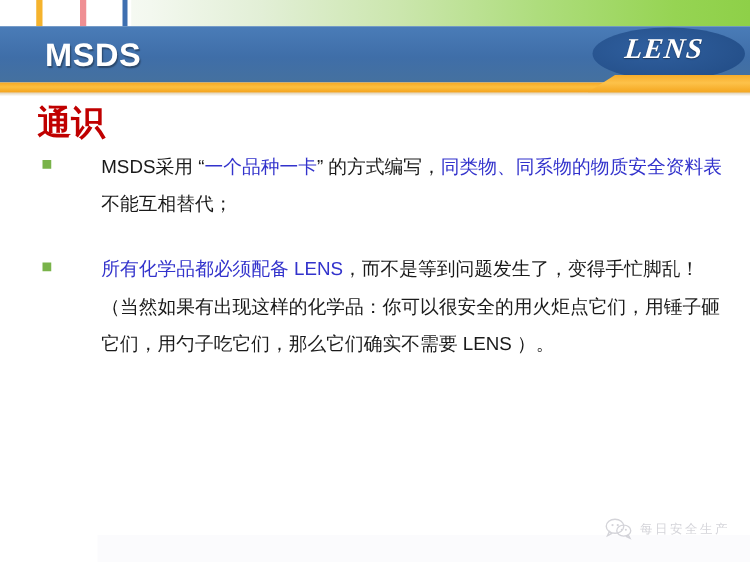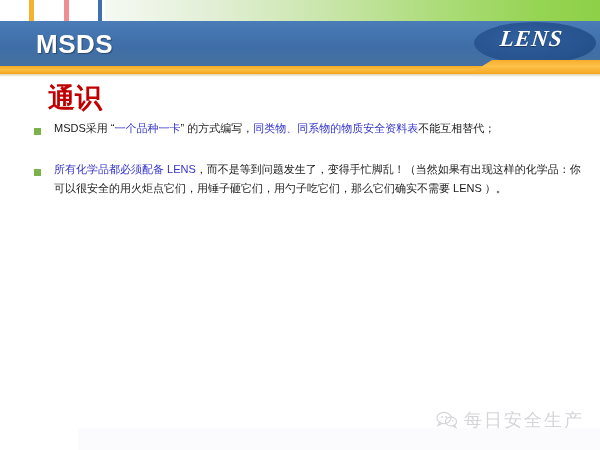--- a/index.html
+++ b/index.html
@@ -132,21 +132,20 @@
   }
   .section-heading {
     position: absolute;
     left: 30px;
     top: 4px;
     font-size: 27px;
     font-weight: bold;
     color: #c00000;
     line-height: 34px;
     white-space: nowrap;
-    margin-left: 18px;
   }
 
   .bullets {
     position: absolute;
     left: 30px;
     top: 42px;
     width: 552px;
   }
   .bullet {
     position: relative;
@@ -155,45 +154,46 @@
   }
   .bullet-marker {
     position: absolute;
     left: 4px;
     top: 9px;
     width: 7px;
     height: 7px;
     background: #79b34a;
   }
   .bullet-text {
-    font-size: 11px;
-    line-height: 19px;
+    font-size: 15px;
+    line-height: 30px;
     color: #1a1a1a;
     letter-spacing: 0px;
+    margin-left: 27px;
   }
   .t-blue { color: #3333cc; }
   .t-dark { color: #1a1a1a; }
 
   
   .watermark {
     position: absolute;
     right: 16px;
     bottom: 18px;
     display: flex;
     align-items: center;
     opacity: 0.42;
   }
   .watermark .wm-icon {
     width: 22px;
     height: 18px;
     margin-right: 6px;
     position: relative;
   }
   .watermark .wm-text {
-    font-size: 18px;
+    font-size: 10px;
     color: #9a9aa6;
     letter-spacing: 2px;
     white-space: nowrap;
   }
   .bottom-panel {
     position: absolute;
     left: 78px;
     bottom: 0;
     width: 522px;
     height: 22px;

